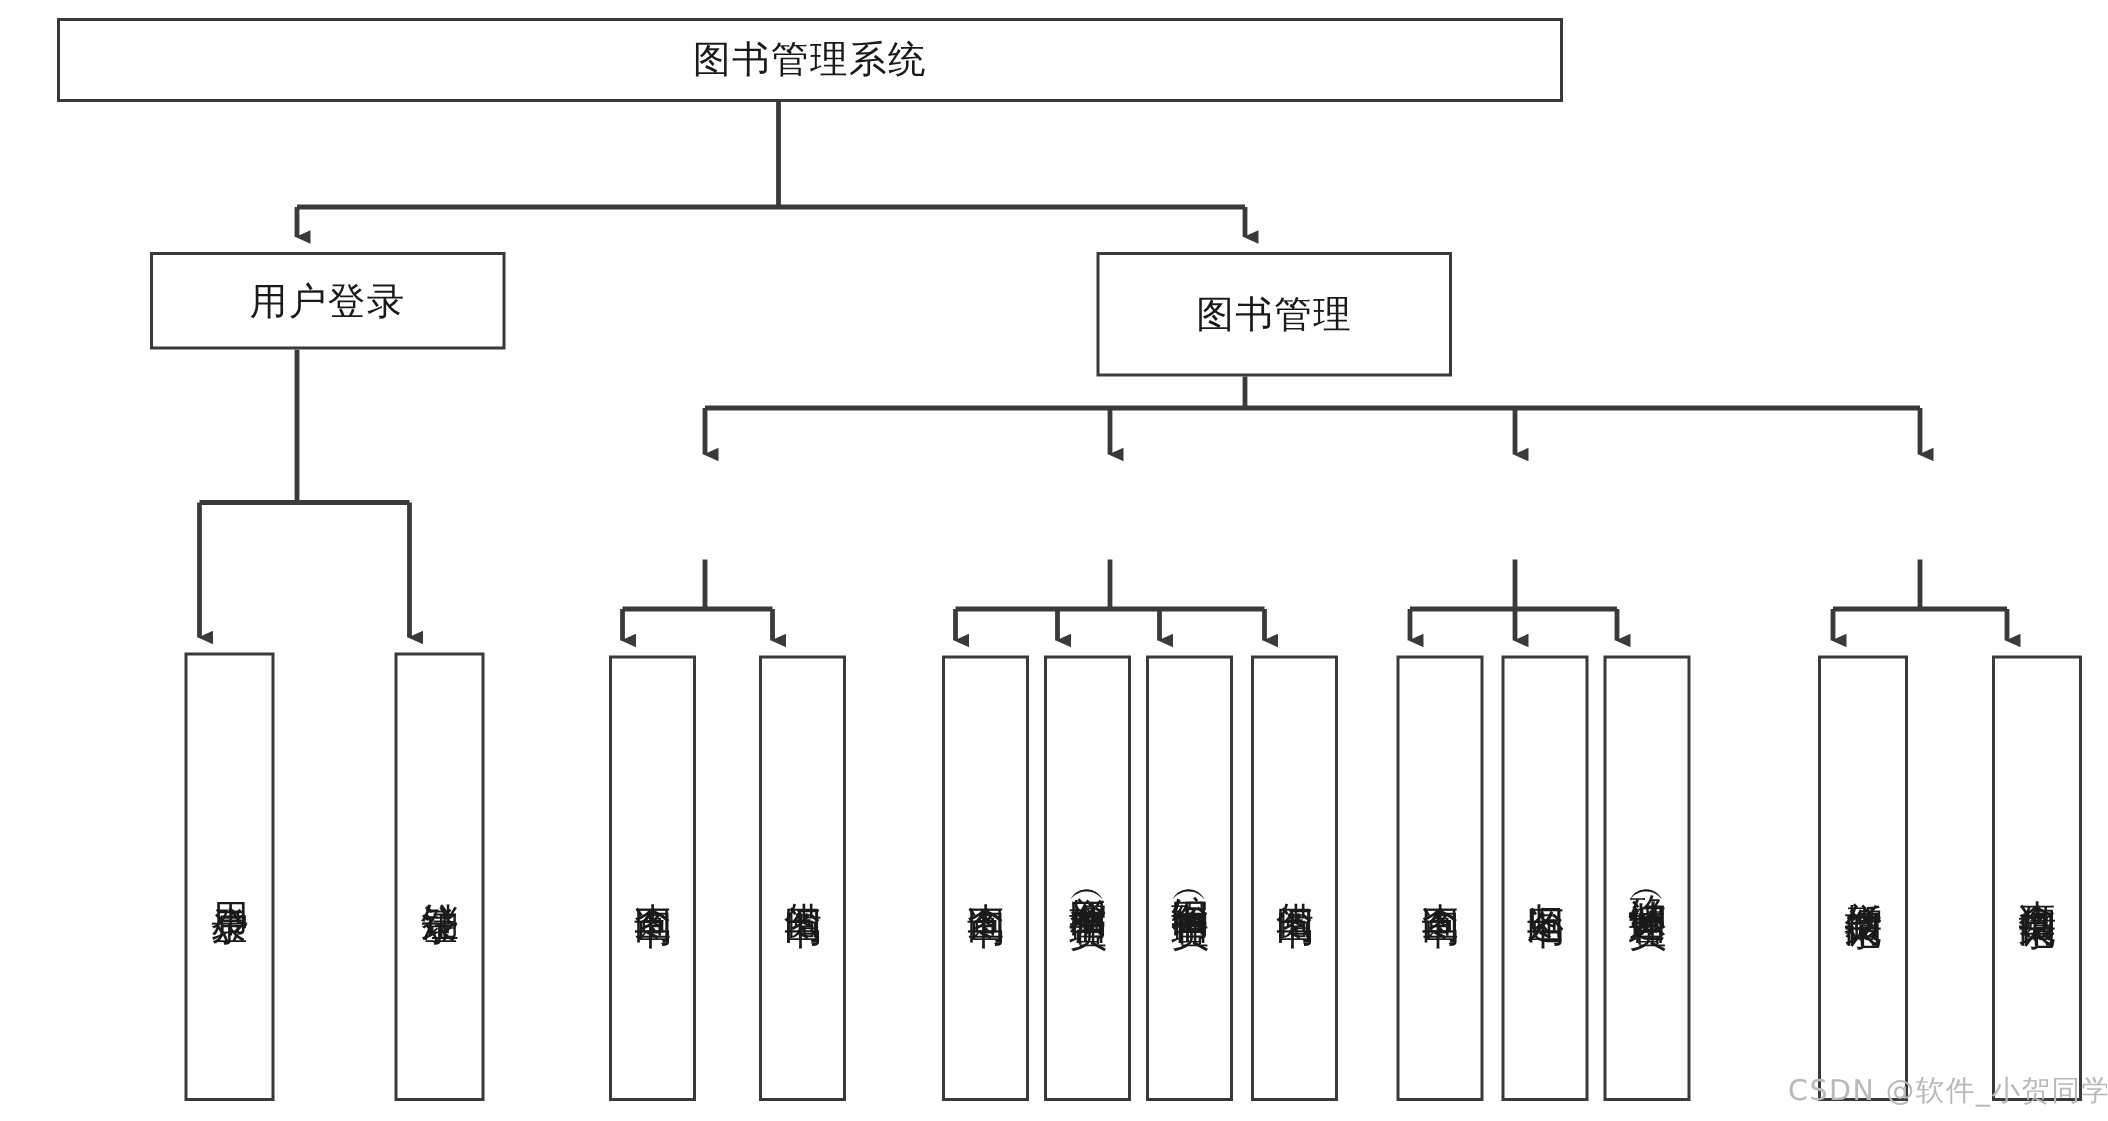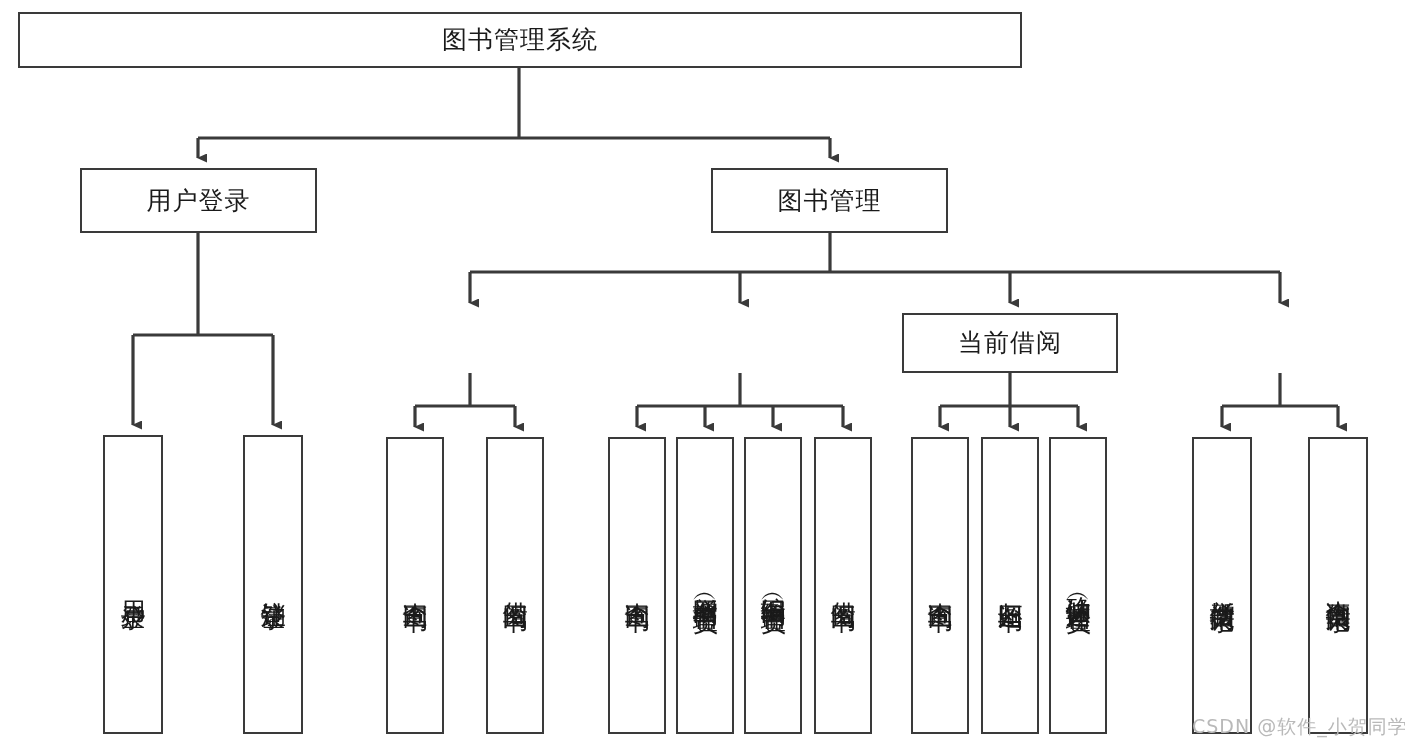--- a/index.html
+++ b/index.html
@@ -27,20 +27,21 @@
   }
   .node {
     position: absolute;
     box-sizing: border-box;
     background: #ffffff;
     border: 2.5px solid #3a3a3a;
     display: flex;
     align-items: center;
     justify-content: center;
     color: #1a1a1a;
+    margin-left: 20px;
   }
   .node.horiz {
     font-size: 25px;
     letter-spacing: 1px;
     line-height: 1.2;
   }
   .node.vert {
     writing-mode: vertical-rl;
     text-orientation: upright;
     font-size: 25px;
@@ -119,27 +120,24 @@
     </g>
   </svg>
 
   <div class="node horiz" style="left:18px; top:12px; width:1004px; height:56px;">
     <span>图书管理系统</span>
   </div>
 
   <div class="node horiz" style="left:80px; top:168px; width:237px; height:65px;">
     <span>用户登录</span>
   </div>
-  <div class="node horiz" style="left:711px; top:168px; width:237px; height:65px;">
+  <div class="node horiz" style="left:711px; top:168px; width:237px; height:83px;">
     <span>图书管理</span>
   </div>
 
-  <div class="node horiz" style="left:902px; top:313px; width:216px; height:60px;">
-    <span>当前借阅</span>
-  </div>
 
   <div class="node vert" style="left:103px; top:435px; width:60px; height:299px;">
     <span class="vtext">用户登录</span>
   </div>
   <div class="node vert" style="left:243px; top:435px; width:60px; height:299px;">
     <span class="vtext">注销登录</span>
   </div>
 
   <div class="node vert" style="left:386px; top:437px; width:58px; height:297px;">
     <span class="vtext">查询图书</span>

